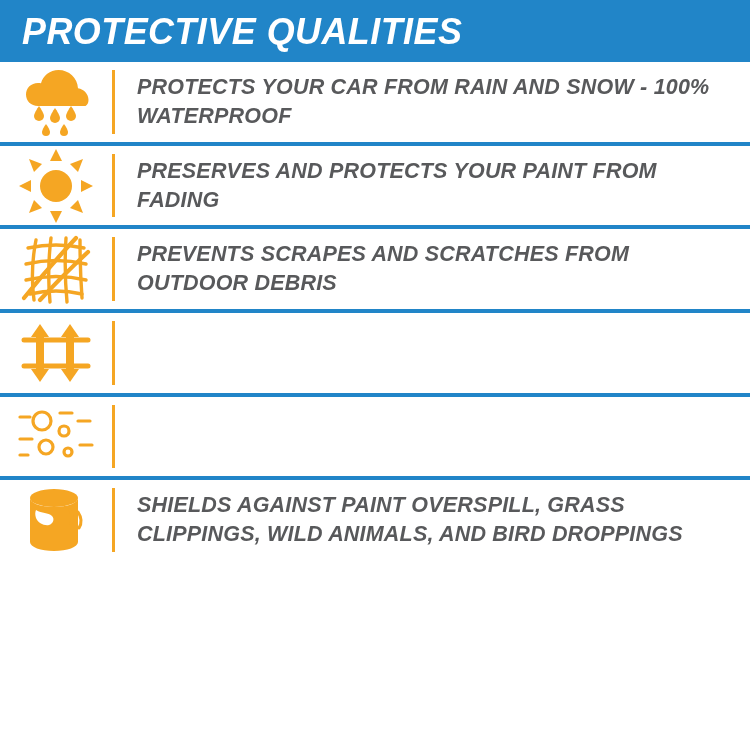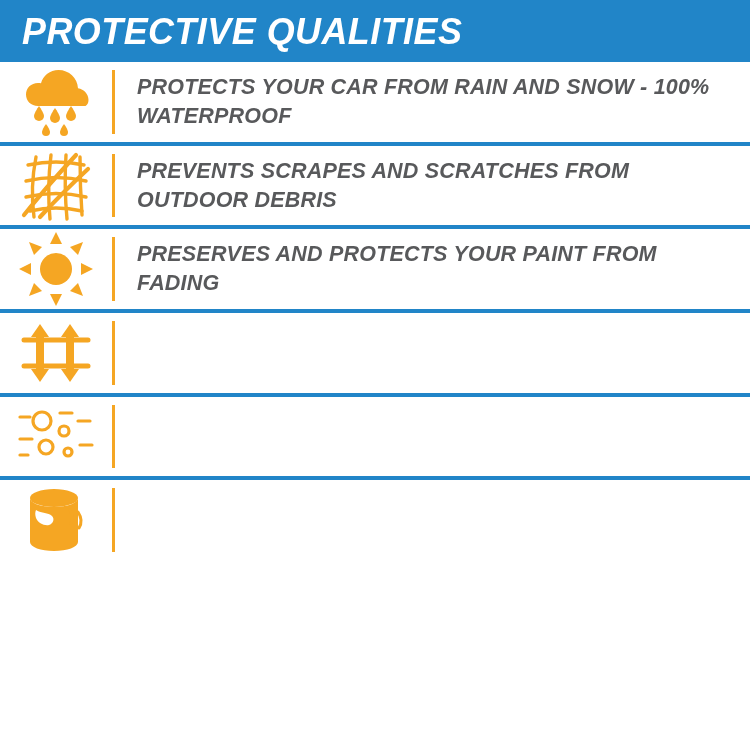--- a/index.html
+++ b/index.html
@@ -121,20 +121,44 @@
       </div>
       <div class="divider"></div>
       <div class="text-cell">
         <div class="row-text">PROTECTS YOUR CAR FROM RAIN AND SNOW - 100% WATERPROOF</div>
       </div>
     </div>
 
     <div class="row">
       <div class="icon-cell">
         <span>
+          <svg width="74" height="74" viewBox="0 0 74 74">
+            <g fill="#f5a623">
+              <circle cx="37" cy="37" r="16"></circle>
+              <path d="M37 0l6 12h-12z"></path>
+              <path d="M37 74l-6-12h12z"></path>
+              <path d="M0 37l12-6v12z"></path>
+              <path d="M74 37l-12 6v-12z"></path>
+              <path d="M10 10l13 5-8 8z"></path>
+              <path d="M64 10l-5 13-8-8z"></path>
+              <path d="M10 64l5-13 8 8z"></path>
+              <path d="M64 64l-13-5 8-8z"></path>
+            </g>
+          </svg>
+        </span>
+      </div>
+      <div class="divider"></div>
+      <div class="text-cell">
+        <div class="row-text">PRESERVES AND PROTECTS YOUR PAINT FROM FADING</div>
+      </div>
+    </div>
+
+    <div class="row">
+      <div class="icon-cell">
+        <span>
           <svg width="76" height="70" viewBox="0 0 76 70">
             <g stroke="#f5a623" stroke-width="3.4" fill="none" stroke-linecap="round">
               <path d="M10 14 Q38 8 66 14"></path>
               <path d="M8 30 Q38 23 68 30"></path>
               <path d="M8 46 Q38 39 68 46"></path>
               <path d="M12 60 Q38 54 64 60"></path>
               <path d="M18 6 Q12 36 16 66"></path>
               <path d="M33 4 Q29 36 32 68"></path>
               <path d="M48 4 Q46 36 49 68"></path>
               <path d="M62 6 Q62 36 64 64"></path>
@@ -142,44 +166,20 @@
             <g stroke="#f5a623" stroke-width="4.2" fill="none" stroke-linecap="round">
               <path d="M6 64 Q30 34 58 4"></path>
               <path d="M22 66 Q44 42 70 18"></path>
             </g>
           </svg>
         </span>
       </div>
       <div class="divider"></div>
       <div class="text-cell">
         <div class="row-text">PREVENTS SCRAPES AND SCRATCHES FROM OUTDOOR DEBRIS</div>
-      </div>
-    </div>
-
-    <div class="row">
-      <div class="icon-cell">
-        <span>
-          <svg width="74" height="74" viewBox="0 0 74 74">
-            <g fill="#f5a623">
-              <circle cx="37" cy="37" r="16"></circle>
-              <path d="M37 0l6 12h-12z"></path>
-              <path d="M37 74l-6-12h12z"></path>
-              <path d="M0 37l12-6v12z"></path>
-              <path d="M74 37l-12 6v-12z"></path>
-              <path d="M10 10l13 5-8 8z"></path>
-              <path d="M64 10l-5 13-8-8z"></path>
-              <path d="M10 64l5-13 8 8z"></path>
-              <path d="M64 64l-13-5 8-8z"></path>
-            </g>
-          </svg>
-        </span>
-      </div>
-      <div class="divider"></div>
-      <div class="text-cell">
-        <div class="row-text">PRESERVES AND PROTECTS YOUR PAINT FROM FADING</div>
       </div>
     </div>
 
     <div class="row">
       <div class="icon-cell">
         <span>
           <svg width="76" height="70" viewBox="0 0 76 70">
             <g stroke="#f5a623" stroke-width="5" fill="none" stroke-linecap="round">
               <path d="M6 22 H70"></path>
               <path d="M6 48 H70"></path>
@@ -232,16 +232,19 @@
               <path d="M16 28c6 4 12 2 16 6 3 3 1 8-3 9-5 1-11-2-13-7-1-3-1-6 0-8z"></path>
             </g>
             <g stroke="#f5a623" stroke-width="3" fill="none" stroke-linecap="round">
               <path d="M50 28c3 5 3 9 1 13"></path>
               <path d="M58 30c4 6 4 11 1 16"></path>
             </g>
           </svg>
         </span>
       </div>
       <div class="divider"></div>
+      <div class="text-cell">
+        <div class="row-text">SHIELDS AGAINST PAINT OVERSPILL, GRASS CLIPPINGS, WILD ANIMALS, AND BIRD DROPPINGS</div>
+      </div>
     </div>
 
   </div>
 </div>
 
 </body></html>

